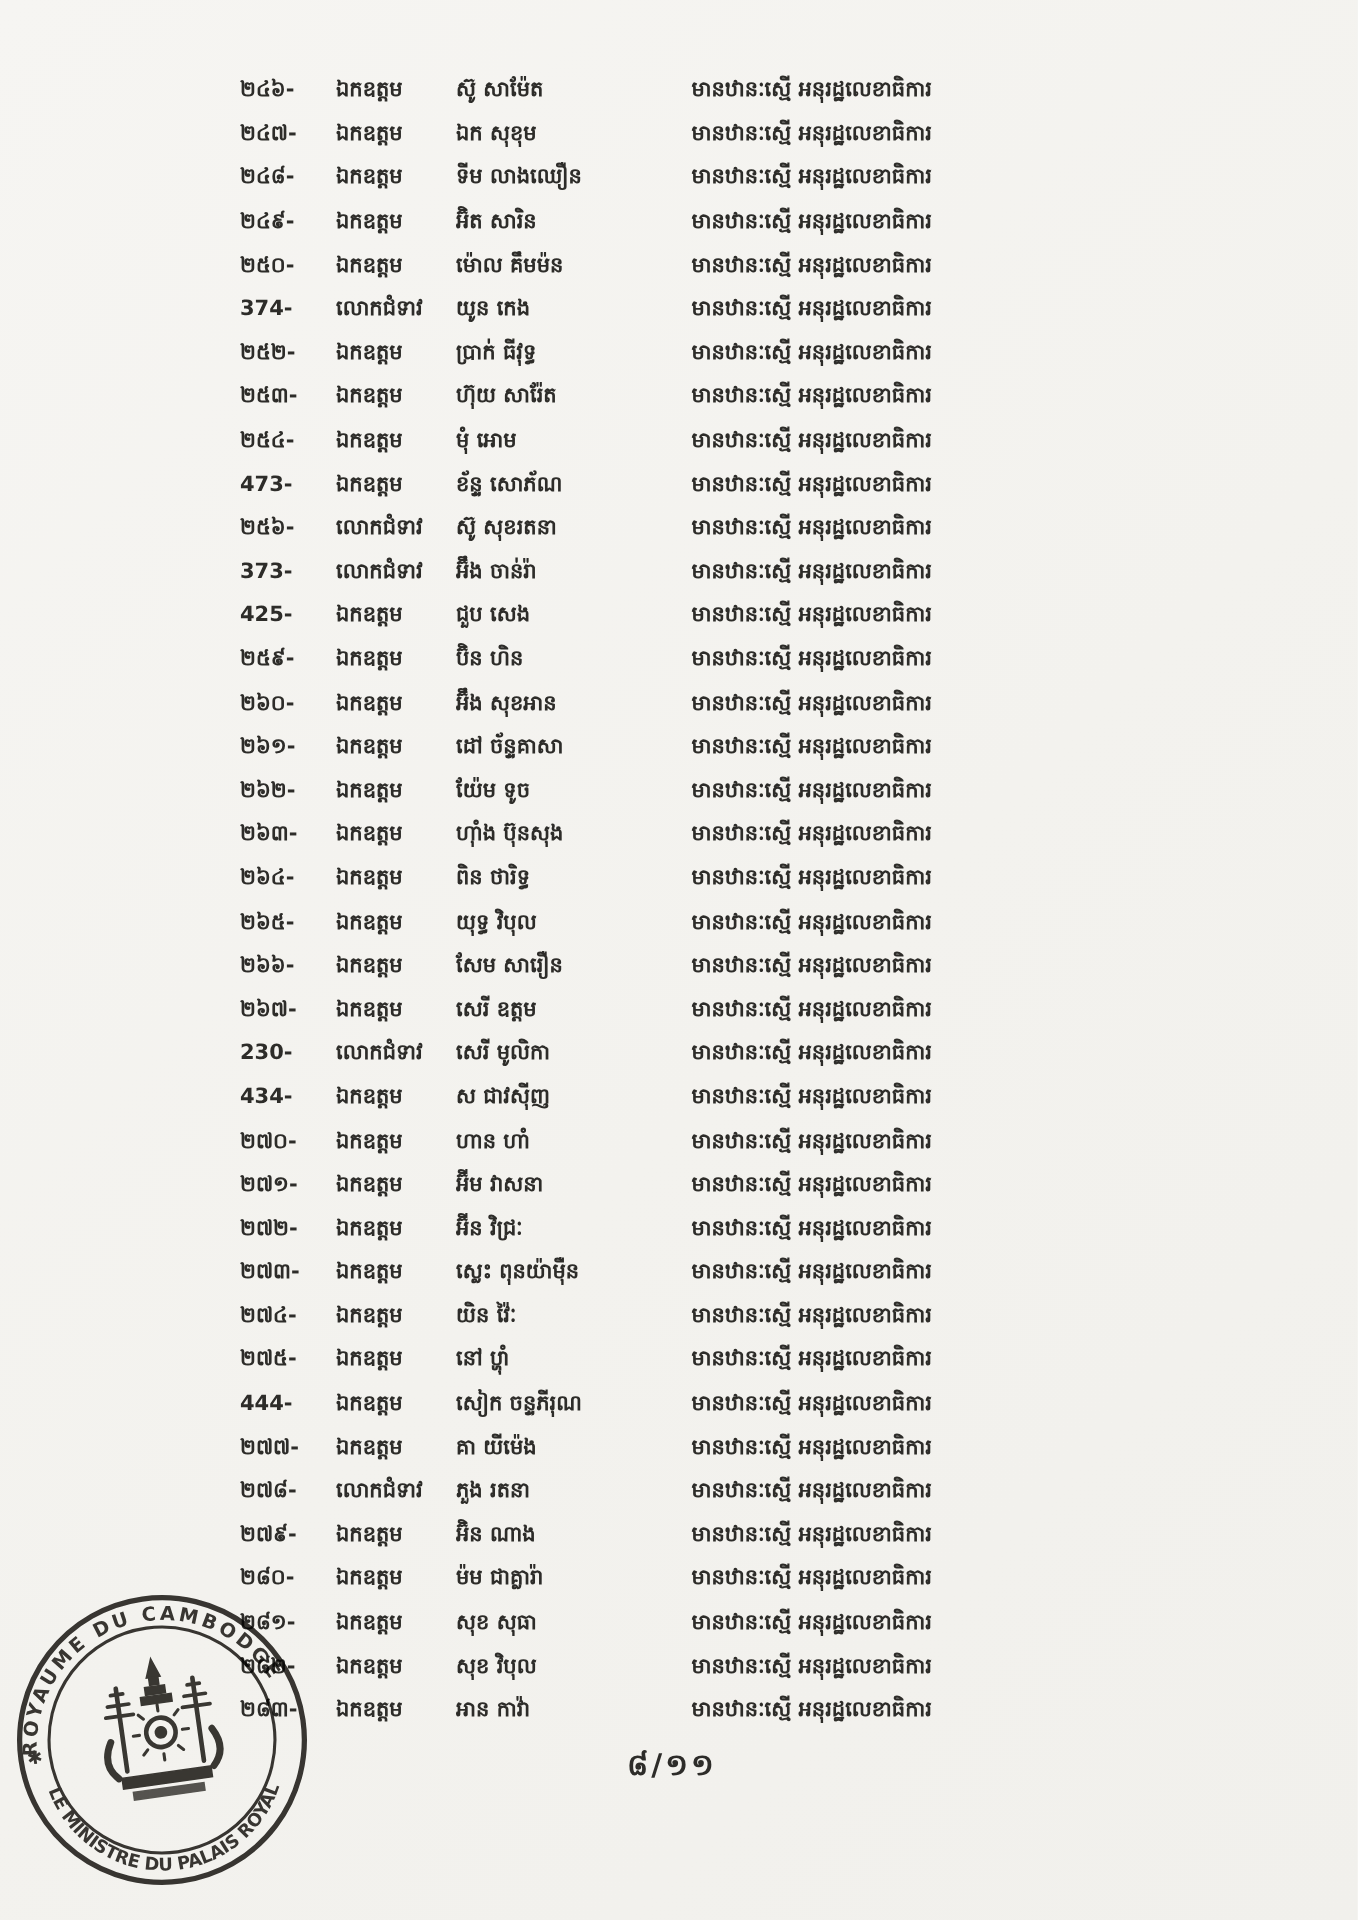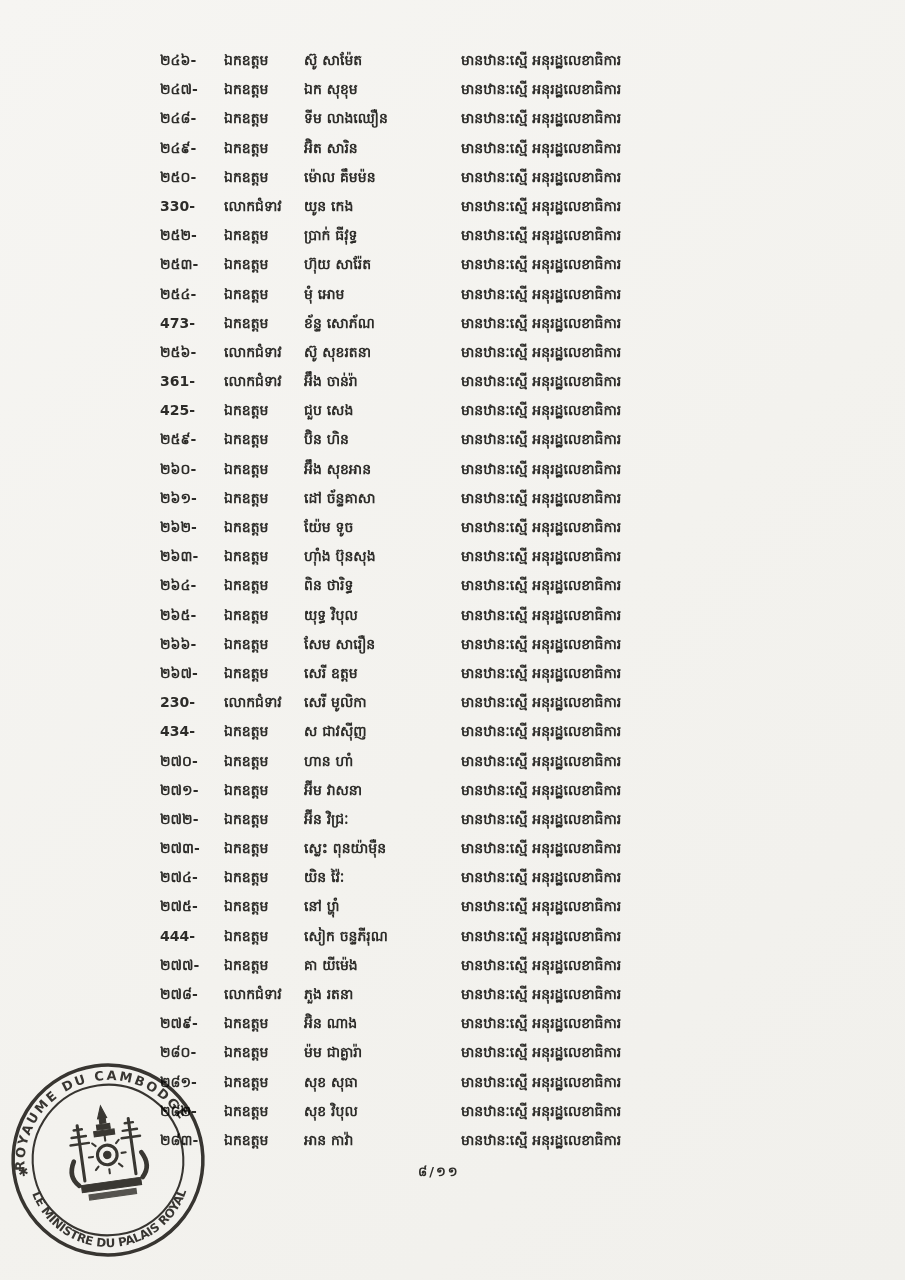--- a/index.html
+++ b/index.html
@@ -35,21 +35,21 @@
   }
   .c { display: inline-block; }
   .c.num   { margin-left: 160px; width: 64px;  }
   .c.title { width: 80px;  }
   .c.name  { width: 157px; }
   .c.rank  { flex: 1; }
   .pageno {
     position: absolute;
     left: 418px;
     top: 1163px;
-    font-size: 13px;
+    font-size: 20px;
     font-weight: 600;
     color: #2d2c29;
     letter-spacing: 2px;
   }
   .stamp {
     position: absolute;
     left: 10px;
     top: 1062px;
     width: 196px;
     height: 196px;
@@ -98,21 +98,21 @@
     </div>
 
     <div class="row">
       <span class="c num">២៥០-</span>
       <span class="c title">ឯកឧត្តម</span>
       <span class="c name">ម៉ោល គឹមម៉ន</span>
       <span class="c rank">មានឋានៈស្មើ អនុរដ្ឋលេខាធិការ</span>
     </div>
 
     <div class="row">
-      <span class="c num">330-</span>
+      <span class="c num">374-</span>
       <span class="c title">លោកជំទាវ</span>
       <span class="c name">យូន កេង</span>
       <span class="c rank">មានឋានៈស្មើ អនុរដ្ឋលេខាធិការ</span>
     </div>
 
     <div class="row">
       <span class="c num">២៥២-</span>
       <span class="c title">ឯកឧត្តម</span>
       <span class="c name">ប្រាក់ ធីវុទ្ធ</span>
       <span class="c rank">មានឋានៈស្មើ អនុរដ្ឋលេខាធិការ</span>
@@ -140,21 +140,21 @@
     </div>
 
     <div class="row">
       <span class="c num">២៥៦-</span>
       <span class="c title">លោកជំទាវ</span>
       <span class="c name">ស៊ូ សុខរតនា</span>
       <span class="c rank">មានឋានៈស្មើ អនុរដ្ឋលេខាធិការ</span>
     </div>
 
     <div class="row">
-      <span class="c num">361-</span>
+      <span class="c num">373-</span>
       <span class="c title">លោកជំទាវ</span>
       <span class="c name">អ៊ឹង ចាន់រ៉ា</span>
       <span class="c rank">មានឋានៈស្មើ អនុរដ្ឋលេខាធិការ</span>
     </div>
 
     <div class="row">
       <span class="c num">425-</span>
       <span class="c title">ឯកឧត្តម</span>
       <span class="c name">ជួប សេង</span>
       <span class="c rank">មានឋានៈស្មើ អនុរដ្ឋលេខាធិការ</span>

